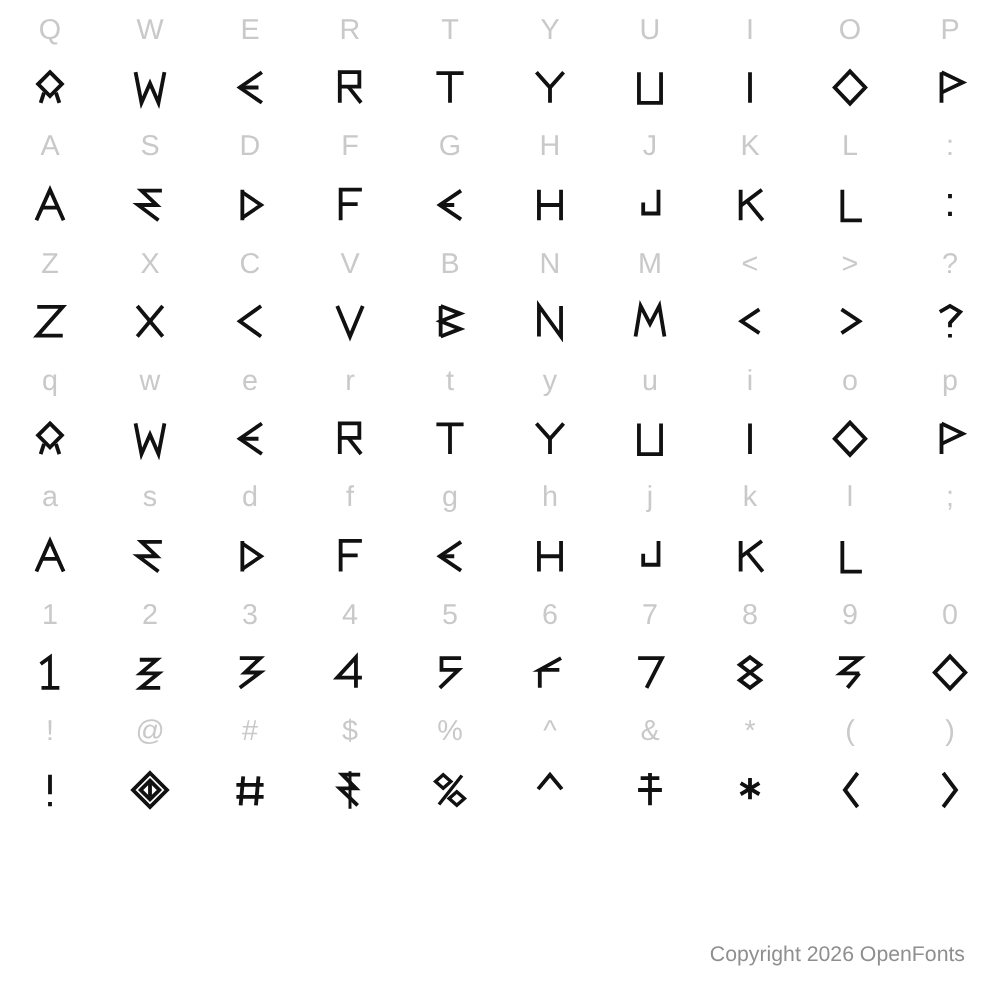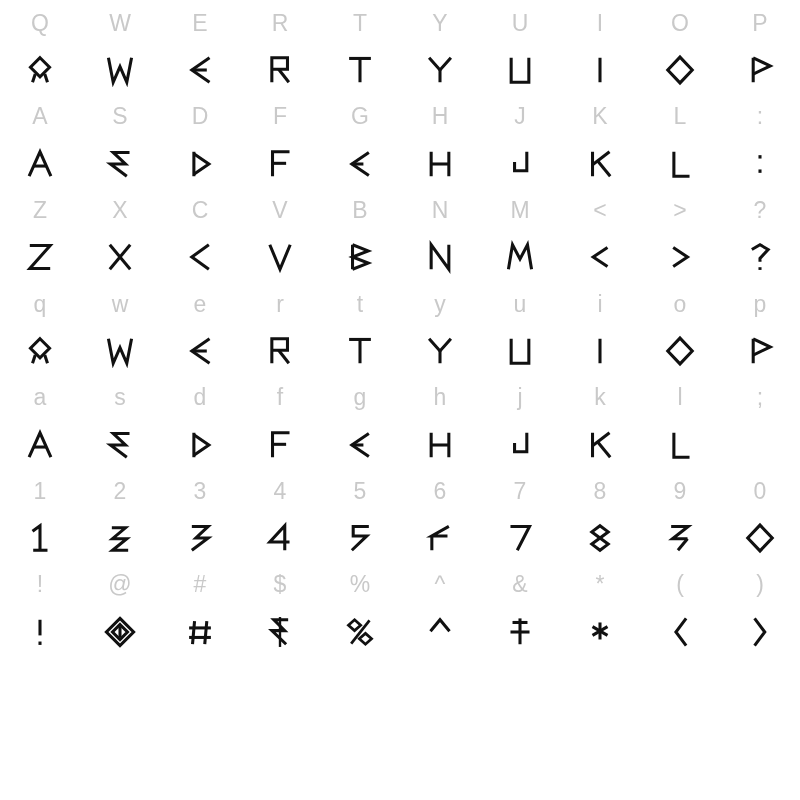--- a/index.html
+++ b/index.html
@@ -809,13 +809,14 @@
         </span>
       </div>
       <div class="cell">
         <span class="glyph" title=")">
           <svg width="34" height="34" viewBox="0 0 100 100" fill="none" stroke="#111111" stroke-width="9" stroke-linecap="butt" stroke-linejoin="miter">
             <path d="M34 10 L64 50 L34 90"></path>
           </svg>
         </span>
       </div>
     </div>
+  <div class="footer">Copyright 2026 OpenFonts</div>
 </div>
 
 </body></html>

